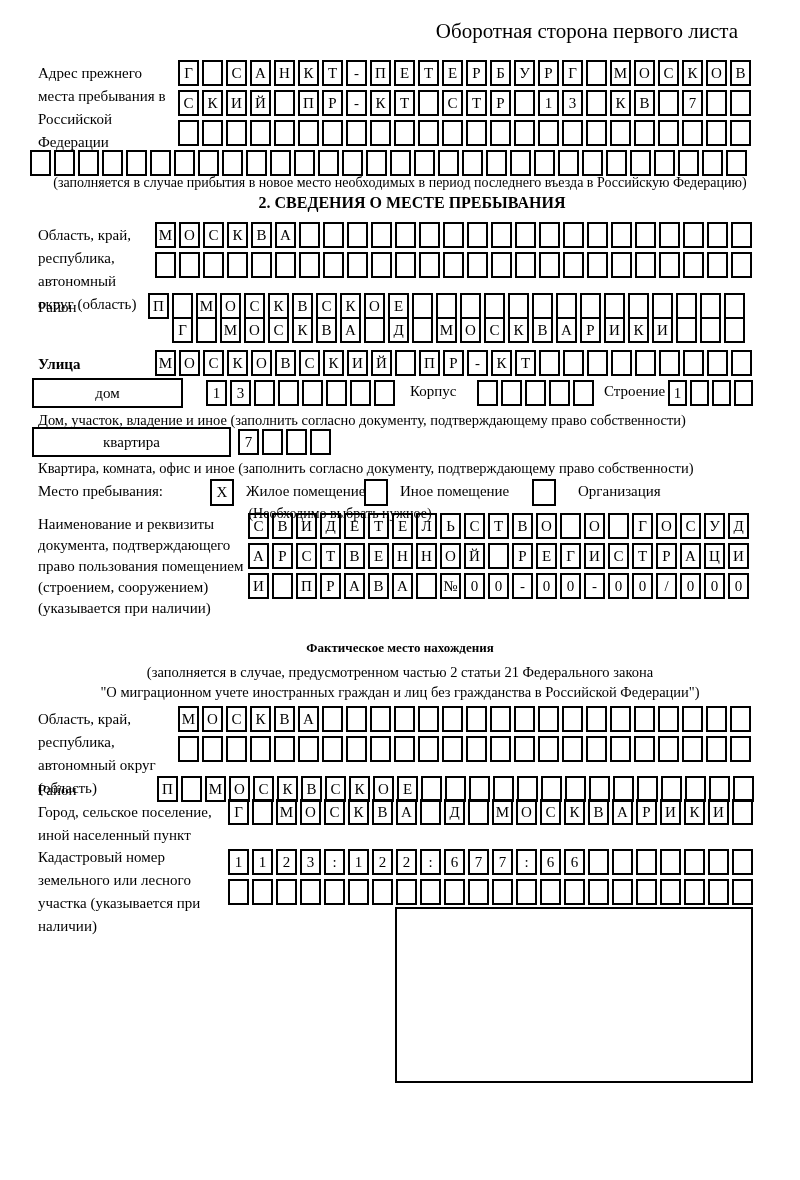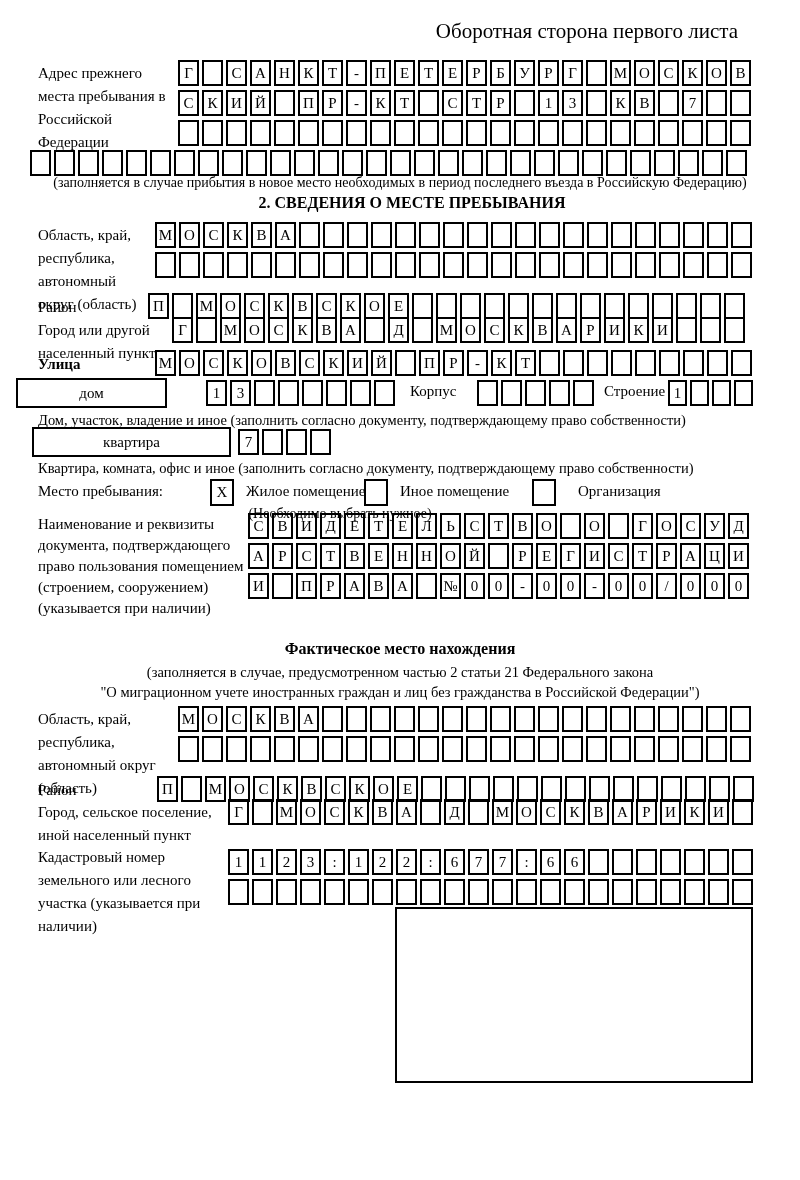--- a/index.html
+++ b/index.html
@@ -222,21 +222,20 @@
       <span class="cell"></span>
       <span class="cell"></span>
       <span class="cell"></span>
       <span class="cell"></span>
       <span class="cell"></span>
       <span class="cell"></span>
       <span class="cell"></span>
       <span class="cell"></span>
     </div>
 
-  <div class="abs lbl" style="left:38px; top:319px; width:132px;">Город или другой населенный пункт</div>
   <div class="cells" style="left:172px; top:317px;">
       <span class="cell">Г</span>
       <span class="cell"></span>
       <span class="cell">М</span>
       <span class="cell">О</span>
       <span class="cell">С</span>
       <span class="cell">К</span>
       <span class="cell">В</span>
       <span class="cell">А</span>
       <span class="cell"></span>
@@ -279,21 +278,21 @@
       <span class="cell"></span>
       <span class="cell"></span>
       <span class="cell"></span>
       <span class="cell"></span>
       <span class="cell"></span>
       <span class="cell"></span>
       <span class="cell"></span>
       <span class="cell"></span>
     </div>
 
-  <div class="wbox" style="left:16px; top:378px; width:151px;">дом</div>
+  <div class="wbox" style="left:32px; top:378px; width:151px;">дом</div>
   <div class="cells" style="left:206px; top:380px;">
       <span class="cell">1</span>
       <span class="cell">3</span>
       <span class="cell"></span>
       <span class="cell"></span>
       <span class="cell"></span>
       <span class="cell"></span>
       <span class="cell"></span>
       <span class="cell"></span>
     </div>
@@ -396,21 +395,21 @@
       <span class="cell">0</span>
       <span class="cell">-</span>
       <span class="cell">0</span>
       <span class="cell">0</span>
       <span class="cell">/</span>
       <span class="cell">0</span>
       <span class="cell">0</span>
       <span class="cell">0</span>
     </div>
 
-  <div class="abs center" style="top:640px; font-weight:bold; font-size:16px;">Фактическое место нахождения</div>
+  <div class="abs center" style="top:640px; font-weight:bold; font-size:13px;">Фактическое место нахождения</div>
   <div class="abs cap center" style="top:664px; font-size:14.5px;">(заполняется в случае, предусмотренном частью 2 статьи 21 Федерального закона</div>
   <div class="abs cap center" style="top:684px; font-size:14.5px;">"О миграционном учете иностранных граждан и лиц без гражданства в Российской Федерации")</div>
 
   <div class="abs lbl" style="left:38px; top:708px; width:138px;">Область, край, республика, автономный округ (область)</div>
   <div class="cells" style="left:178px; top:706px;">
       <span class="cell">М</span>
       <span class="cell">О</span>
       <span class="cell">С</span>
       <span class="cell">К</span>
       <span class="cell">В</span>

